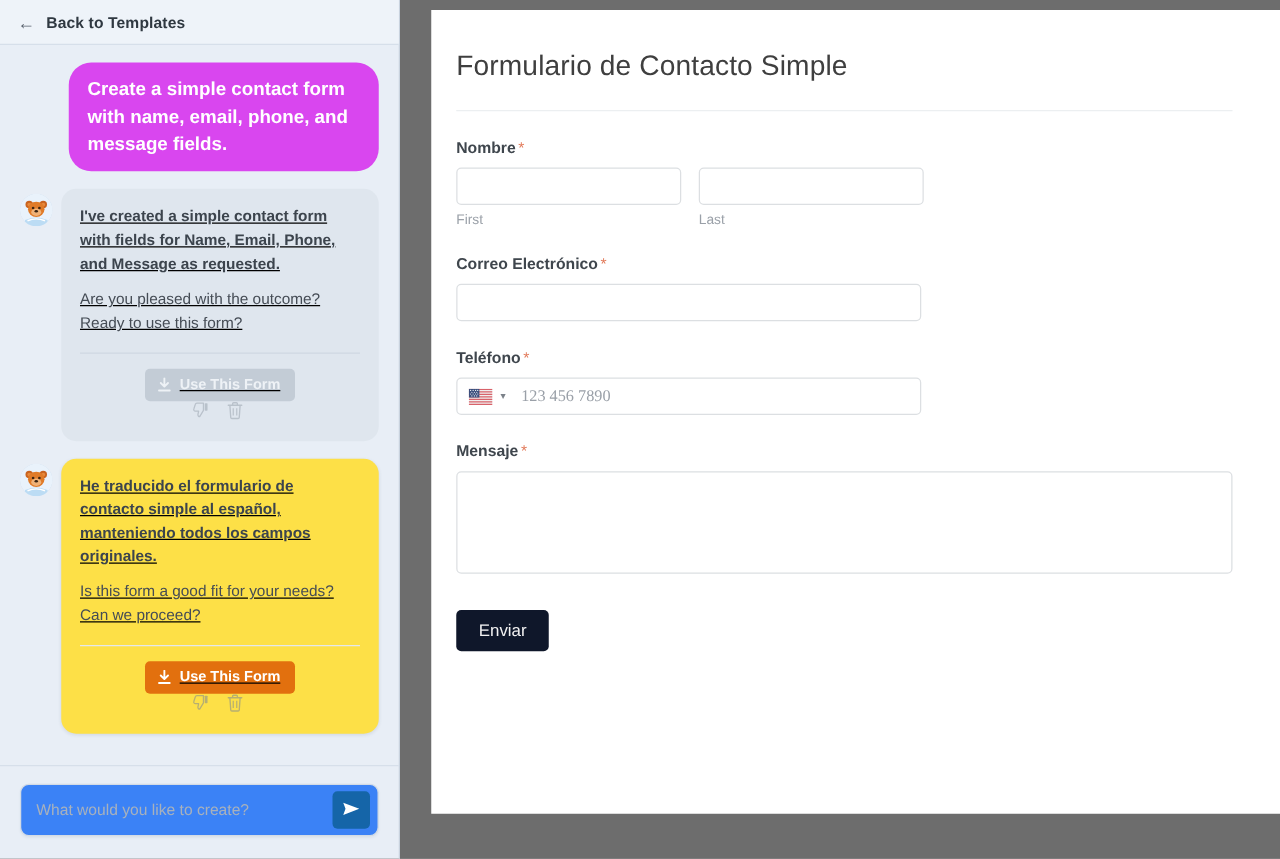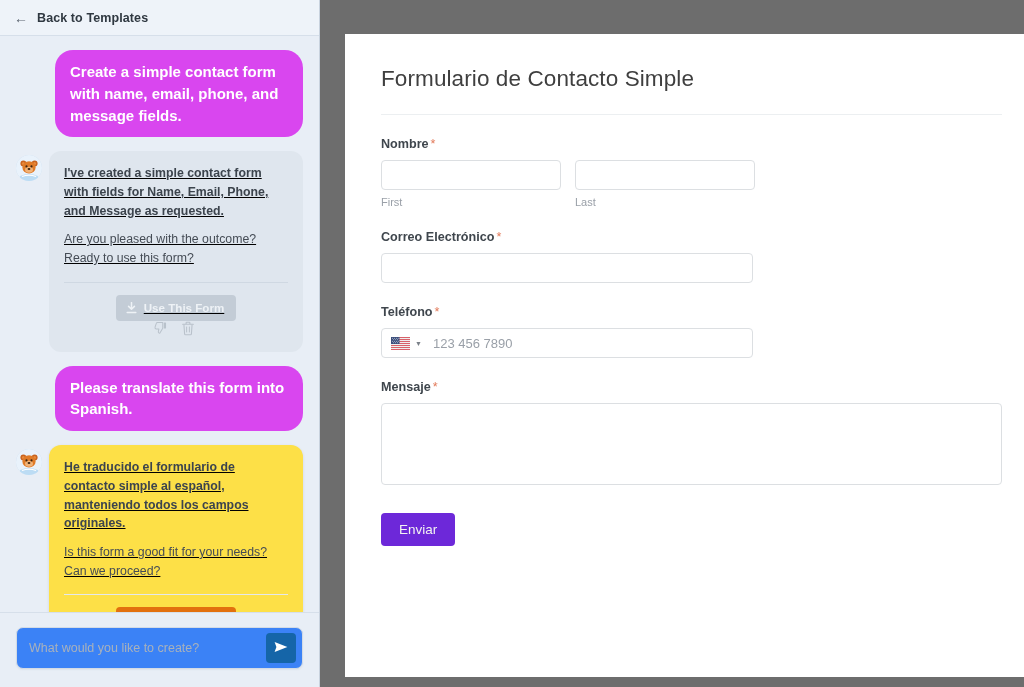--- a/index.html
+++ b/index.html
@@ -181,25 +181,25 @@
 
   
   #preview-backdrop {
     position: absolute;
     left: 320px; top: 0;
     width: 704px; height: 687px;
     background: #6d6d6d;
   }
   #form-panel {
     position: absolute;
-    left: 345px; top: 34px;
+    left: 345px; top: 8px;
     width: 679px; height: 643px;
     background: #ffffff;
     overflow: hidden;
-    padding: 32px 0 0 36px;
+    padding: 32px 0 0 20px;
   }
 
   #form-title {
     font-size: 22.5px;
     color: #3f3f3f;
     font-weight: normal;
     letter-spacing: .1px;
   }
   #title-rule {
     height: 1px;
@@ -245,20 +245,21 @@
 
   #phone-box {
     width: 372px;
     height: 30px;
     border: 1px solid #dcdfe2;
     border-radius: 4px;
     display: flex;
     align-items: center;
     padding-left: 9px;
     background: #fff;
+    font-family: Liberation Serif, serif;
   }
   #flag {
     width: 19px; height: 13px;
     display: block;
     flex: 0 0 19px;
   }
   #flag-caret {
     margin-left: 5px;
     font-size: 7px;
     color: #7b8189;
@@ -284,21 +285,21 @@
     font-family: inherit;
     font-size: 13px;
     padding: 8px 10px;
     color: #4a5058;
     outline: none;
     resize: none;
   }
 
   #submit-btn {
     margin-top: 24px;
-    background: #6d28d9;
+    background: #0f172a;
     color: #f2f2f2;
     border: none;
     border-radius: 4px;
     font-family: inherit;
     font-size: 13.5px;
     padding: 9px 18px;
     cursor: pointer;
   }
 </style>
 </head>
@@ -361,23 +362,20 @@
                 <path d="M5.1 3.2 V1.9 A.7.7 0 0 1 5.8 1.2 H8.2 A.7.7 0 0 1 8.9 1.9 V3.2" fill="none" stroke="#7e8894" stroke-width="1.1"></path>
                 <path d="M2.9 3.2 L3.6 13 A.9.9 0 0 0 4.5 13.8 H9.5 A.9.9 0 0 0 10.4 13 L11.1 3.2" fill="none" stroke="#7e8894" stroke-width="1.1" stroke-linejoin="round"></path>
                 <path d="M5.6 5.6 V11.4 M8.4 5.6 V11.4" stroke="#7e8894" stroke-width="1"></path>
               </svg>
             </span>
           </div>
         </div>
       </div>
     </div>
 
-    <div class="row-user">
-      <div class="bubble-user">Please translate this form into Spanish.</div>
-    </div>
 
     <div class="row-bot">
       <div class="avatar">
         <svg viewBox="0 0 26 26" xmlns="http://www.w3.org/2000/svg">
           <circle cx="13" cy="13" r="13" fill="#e9f2fb"></circle>
           <circle cx="7.4" cy="8.6" r="3" fill="#c9631f"></circle>
           <circle cx="18.6" cy="8.6" r="3" fill="#c9631f"></circle>
           <circle cx="7.4" cy="8.6" r="1.5" fill="#e88a3c"></circle>
           <circle cx="18.6" cy="8.6" r="1.5" fill="#e88a3c"></circle>
           <ellipse cx="13" cy="12.4" rx="6.6" ry="6.1" fill="#e07b28"></ellipse>

